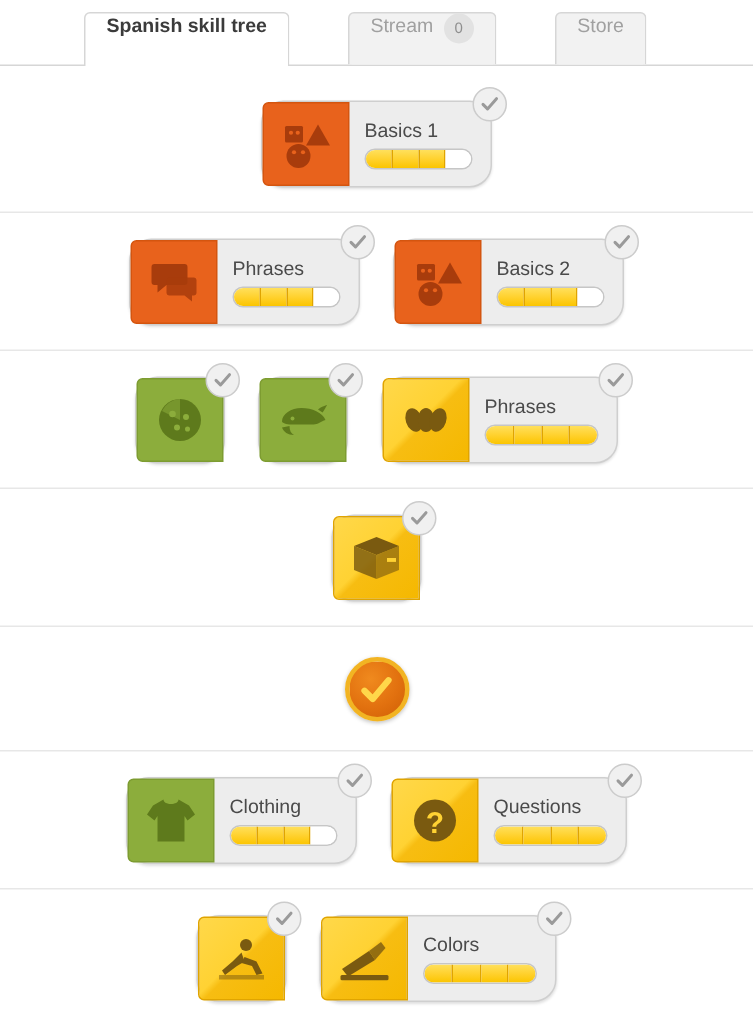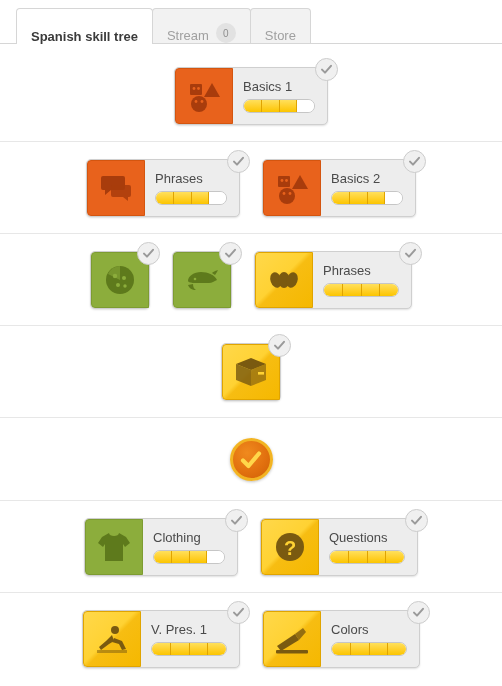--- a/index.html
+++ b/index.html
@@ -17,31 +17,32 @@
     height: 44px;
     border-bottom: 1px solid #d6d6d6;
     padding-left: 16px;
     display: flex;
     align-items: flex-end;
   }
   .tab {
     position: relative;
     height: 35px;
     display: flex;
-    align-items: flex-end;
+    align-items: flex-start;
     gap: 7px;
     padding: 0 14px;
     font-size: 13px;
     border: 1px solid #d6d6d6;
     border-bottom: none;
     border-radius: 4px 4px 0 0;
     background: #f2f2f2;
     color: #a0a0a0;
     margin-right: -1px;
     white-space: nowrap;
+    margin-left: 40px;
   }
   .tab.active {
     background: #ffffff;
     color: #3b3b3b;
     font-weight: bold;
     height: 36px;
     z-index: 3;
     margin-bottom: -1px;
     border-color: #d6d6d6;
   }
@@ -77,21 +78,21 @@
     padding: 20px 0 19px 0;
   }
   .skill-row.last { border-bottom: none; }
 
   
   .skill {
     position: relative;
     display: flex;
     align-items: stretch;
     height: 58px;
-    border-radius: 5px;
+    border-radius: 15px;
     background: #ededed;
     border: 1px solid #cfcfcf;
     box-shadow: 0 1px 2px rgba(0,0,0,0.13);
   }
   .skill-icon {
     width: 58px;
     flex: 0 0 58px;
     border-radius: 4px 0 0 4px;
     position: relative;
     display: flex;
@@ -448,29 +449,20 @@
       <div class="skill">
         <div class="connector"></div>
         <div class="skill-icon gold">
           <svg width="34" height="34" viewBox="0 0 34 34" fill="#7a5a10">
             <circle cx="20" cy="8" r="4"></circle>
                 <path d="M17 13 L11 19 L4 25 L6 28 L14 22 L19 19 Z"></path>
                 <path d="M19 16 L27 19 L31 27 L27 28 L24 22 L17 20 Z"></path>
                 <path d="M2 28 H32 V31 H2 Z" opacity="0.5"></path>
           </svg>
         </div>
-        <div class="skill-body">
-          <div class="skill-title">V. Pres. 1</div>
-          <div class="progress full">
-            <div class="seg"></div>
-            <div class="seg"></div>
-            <div class="seg"></div>
-            <div class="seg"></div>
-          </div>
-        </div>
         <div class="badge">
           <span>
     <svg width="13" height="13" viewBox="0 0 13 13">
               <path d="M2 6.6 L5 9.6 L11 2.8" stroke="#9a9a9a" stroke-width="2" fill="none" stroke-linecap="round" stroke-linejoin="round"></path>
             </svg>
   </span>
         </div>
       </div>
       <div class="skill">
         <div class="connector"></div>

